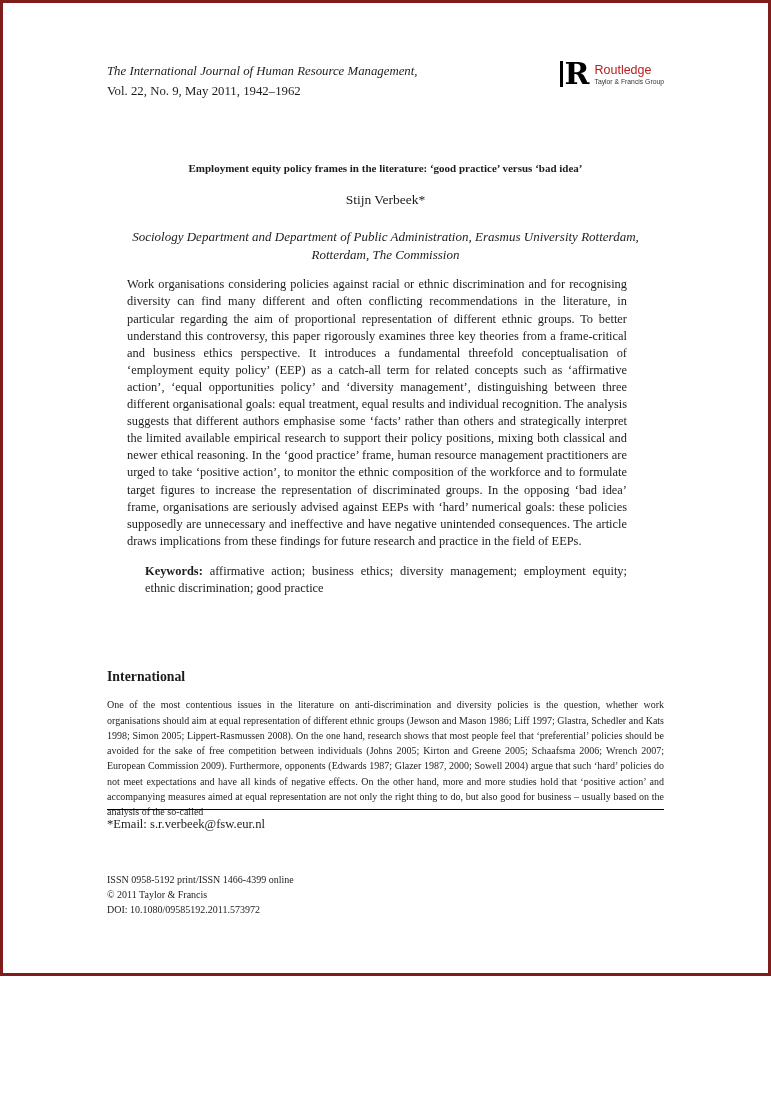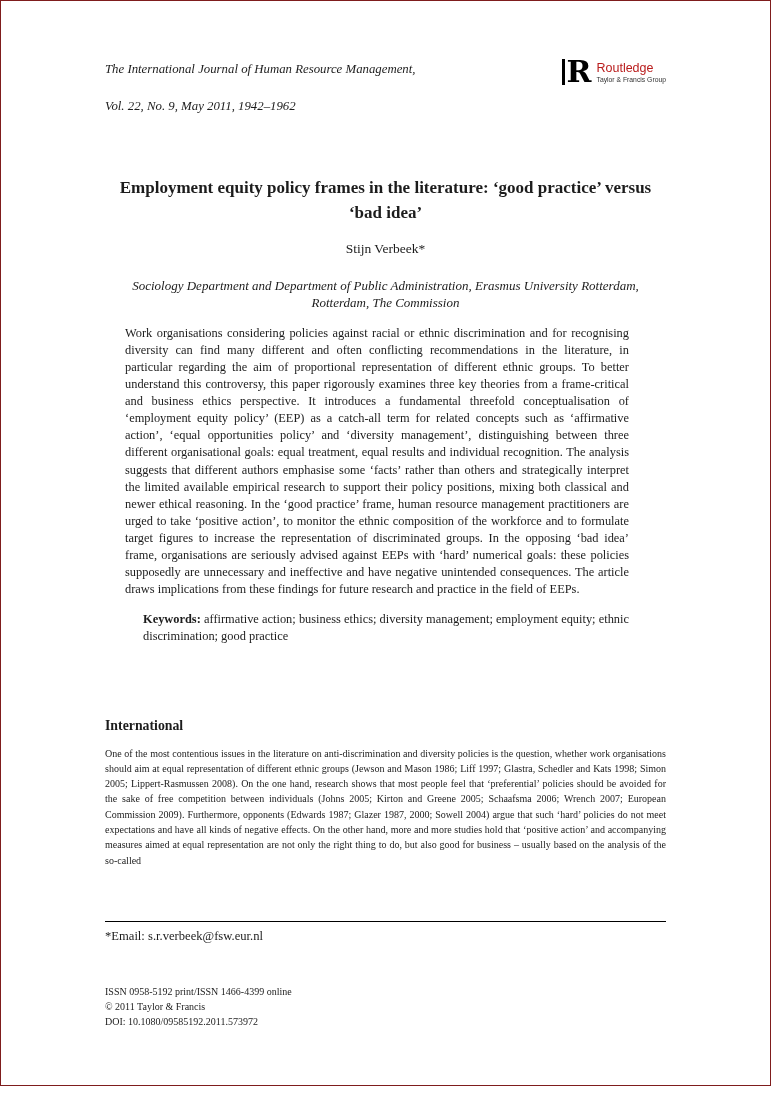--- a/index.html
+++ b/index.html
@@ -1,49 +1,49 @@
 <!DOCTYPE html>
 <html><head>
 <meta charset="utf-8">
 <style>
   * { margin:0; padding:0; box-sizing:border-box; }
   html,body { background:#ffffff; }
   .page {
-    width:771px; height:1086px;
+    width:771px; height:976px;
     background:#ffffff;
-    border:1px solid #7f1d1d;
+    border:3px solid #7f1d1d;
     position:relative;
     margin:0 auto;
     font-family:"Liberation Serif", serif;
     color:#1c1c1c;
     overflow:hidden;
   }
   .content { padding:60px 104px 0 104px; }
 
   
   .masthead { display:flex; justify-content:space-between; align-items:flex-start; }
   .journal-name { font-style:italic; font-size:12.8px; line-height:1.3; }
-  .journal-issue { font-size:12.8px; line-height:1.3; margin-top:20px;font-style:italic; }
+  .journal-issue { font-size:12.8px; line-height:1.3; margin-top:3px; }
   .publisher-logo { display:flex; align-items:flex-start; gap:5px; margin-top:-2px; }
   .logo-r {
     font-family:"DejaVu Serif", serif;
     font-weight:bold; font-size:30px; line-height:0.85;
     color:#000;
     border-left:3px solid #000;
     padding-left:2px;
   }
   .logo-text { padding-top:3px; }
   .logo-name { font-family:"Liberation Sans", sans-serif; font-size:12.5px; line-height:1.05; color:#b91c1c; }
   .logo-group { font-family:"Liberation Sans", sans-serif; font-size:6.8px; color:#333; margin-top:1px; }
 
   
   .title {
     margin-top:62px;
     text-align:center;
-    font-size:17px;
+    font-size:11px;
     font-weight:bold;
     line-height:1.45;
   }
   .author { margin-top:15px; text-align:center; font-size:13.5px; }
   .affiliation {
     margin-top:20px; text-align:center;
     font-style:italic; font-size:13px; line-height:1.35;
   }
 
   

